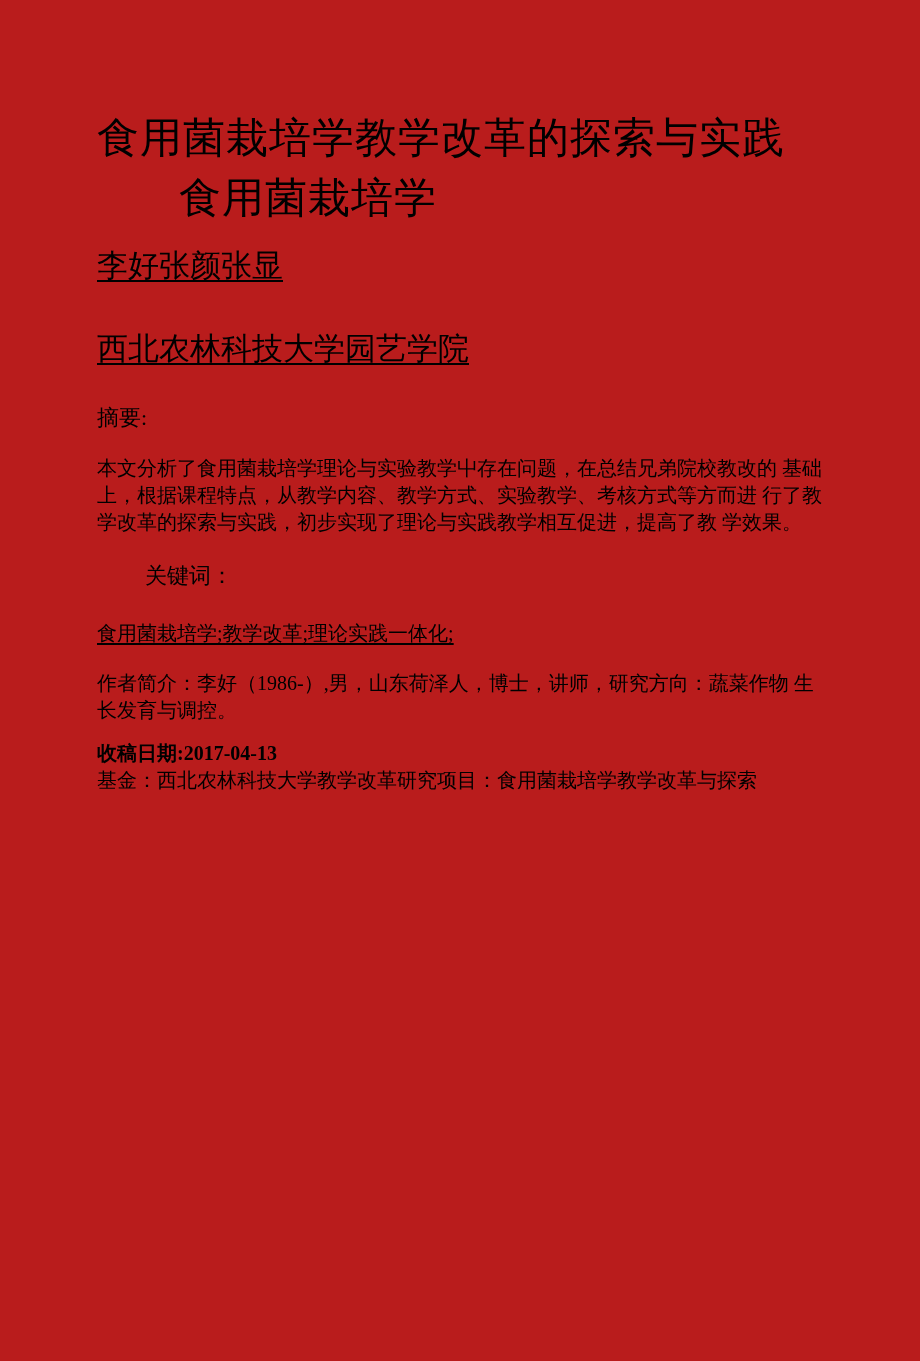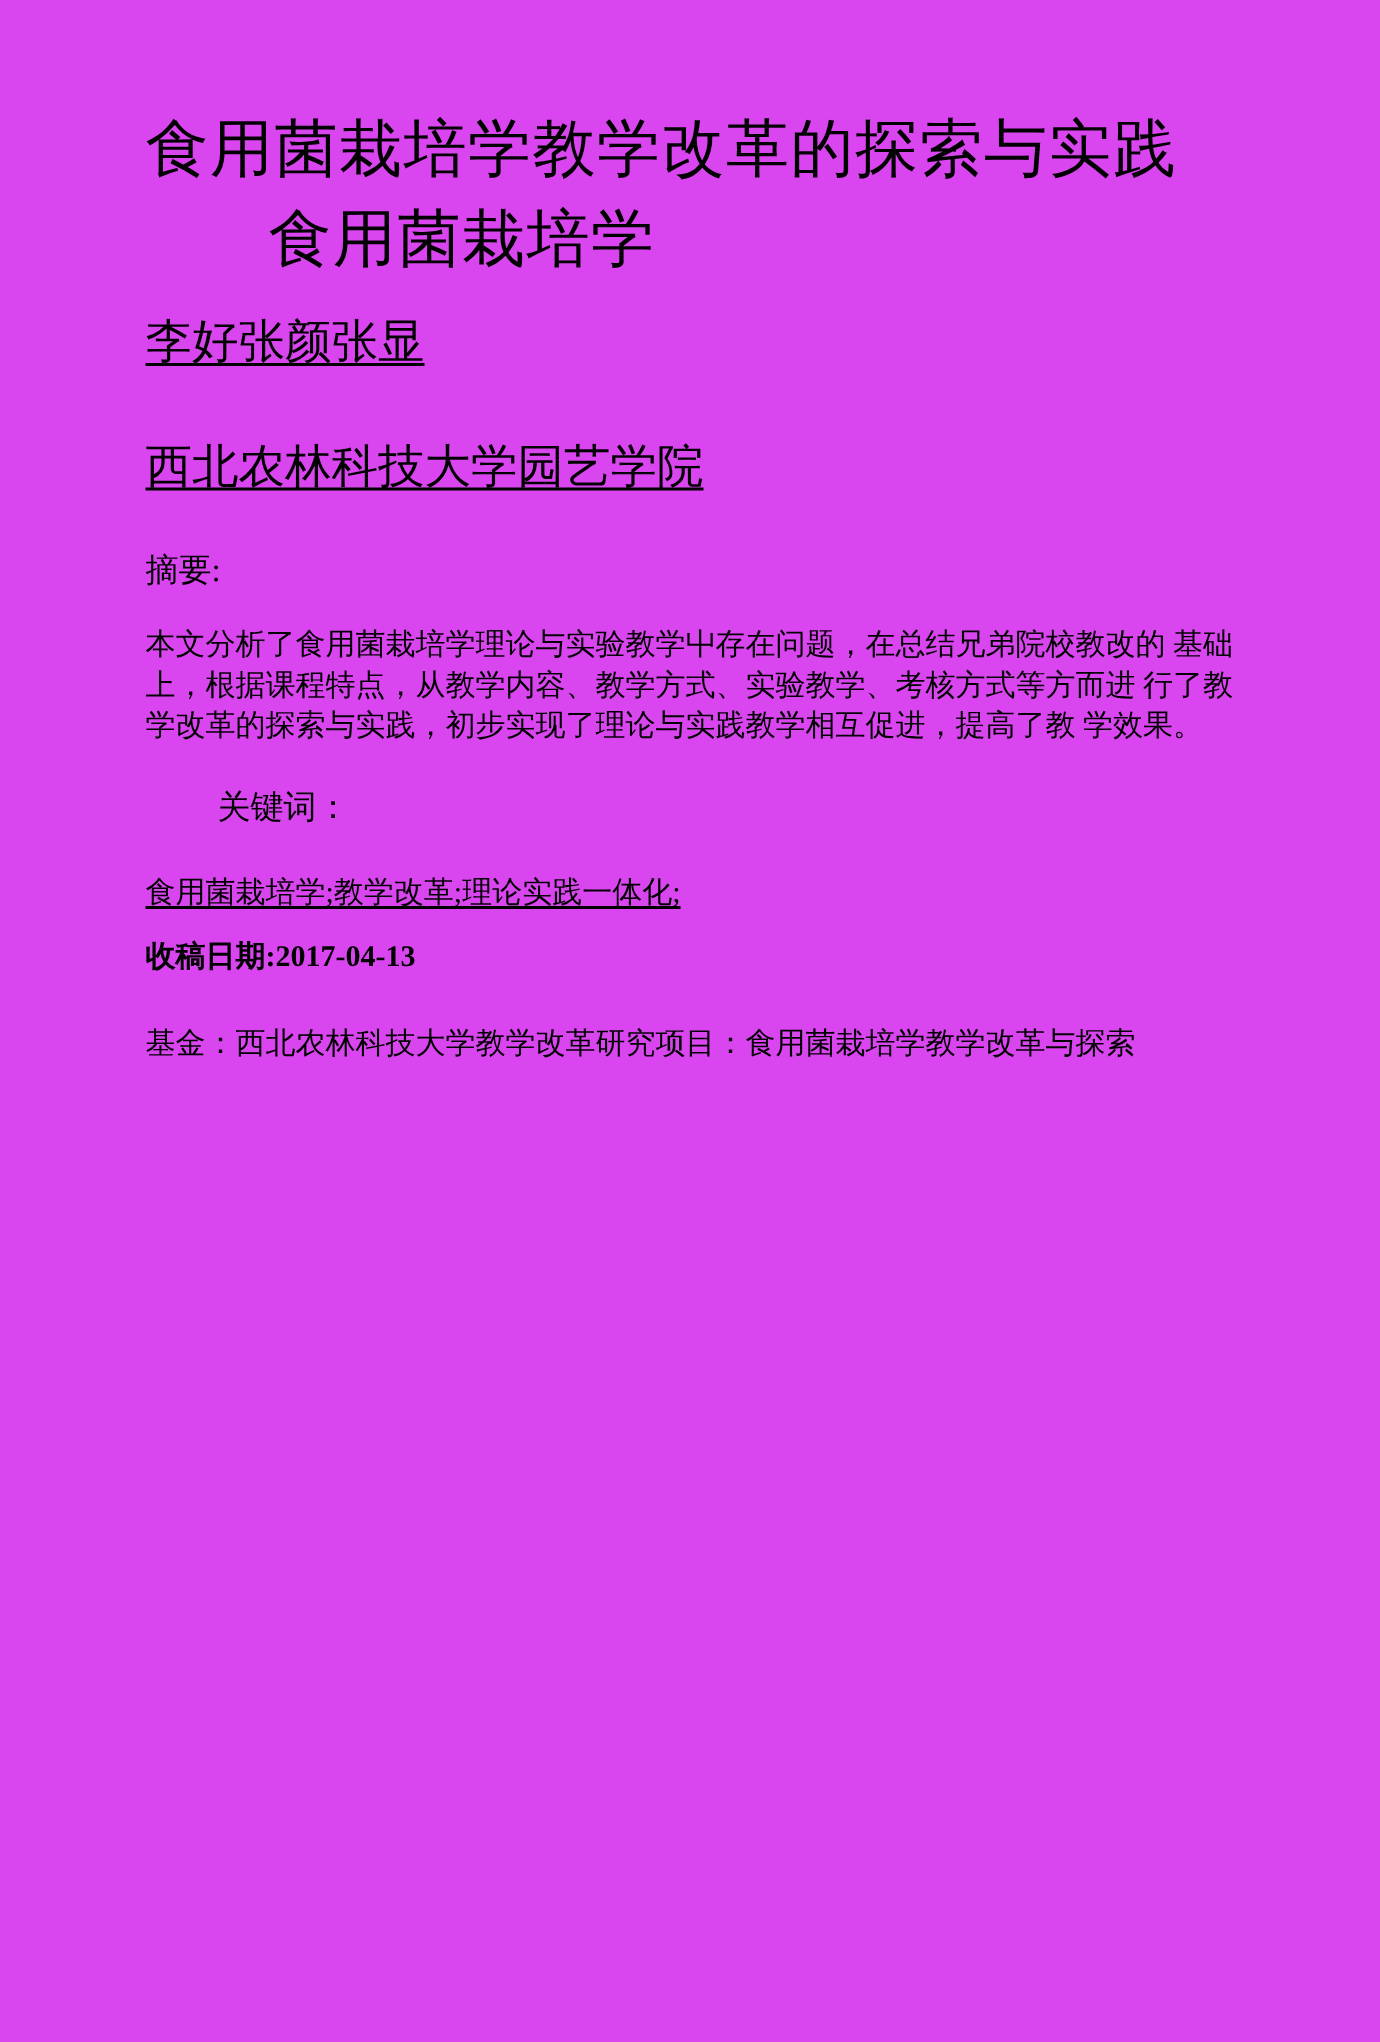--- a/index.html
+++ b/index.html
@@ -9,22 +9,22 @@
     height: 1361px;
     background: #ffffff;
     overflow: hidden;
     font-family: "Liberation Serif", "DejaVu Serif", serif;
     color: #000000;
   }
 
   .page {
     width: 920px;
     height: 1361px;
-    background: #d946ef;
-    padding: 70px 75px 0 97px;
+    background: #b91c1c;
+    padding: 108px 75px 0 97px;
   }
 
   .doc-title {
     font-size: 42px;
     font-weight: normal;
     line-height: 60px;
     letter-spacing: 1px;
     color: #000000;
   }
   .doc-title .title-line-2 {
@@ -69,21 +69,21 @@
   .abstract-text { margin-top: 25px; }
 
   .keywords-text {
     margin-top: 32px;
     text-decoration: underline;
     text-underline-offset: 3px;
   }
 
   .author-bio { margin-top: 23px; }
   .received-date { margin-top: 16px; font-weight: bold; }
-  .funding { margin-top: 31px; }
+  .funding { }
 </style>
 </head>
 <body>
 
 <div class="page">
 
   <h1 class="doc-title">
     <div class="title-line-1">食用菌栽培学教学改革的探索与实践</div>
     <div class="title-line-2">食用菌栽培学</div>
   </h1>
@@ -95,18 +95,20 @@
   <p class="section-label abstract-label">摘要:</p>
 
   <p class="body-text abstract-text">本文分析了食用菌栽培学理论与实验教学屮存在问题，在总结兄弟院校教改的 基础
 上，根据课程特点，从教学内容、教学方式、实验教学、考核方式等方而进 行了教
 学改革的探索与实践，初步实现了理论与实践教学相互促进，提高了教 学效果。</p>
 
   <p class="section-label keywords-label">关键词：</p>
 
   <p class="body-text keywords-text">食用菌栽培学;教学改革;理论实践一体化;</p>
 
+  <p class="body-text author-bio">作者简介：李好（1986-）,男，山东荷泽人，博士，讲师，研究方向：蔬菜作物 生
+长发育与调控。</p>
 
   <p class="body-text received-date">收稿日期:2017-04-13</p>
 
   <p class="body-text funding">基金：西北农林科技大学教学改革研究项目：食用菌栽培学教学改革与探索</p>
 
 </div>
 
 </body></html>

